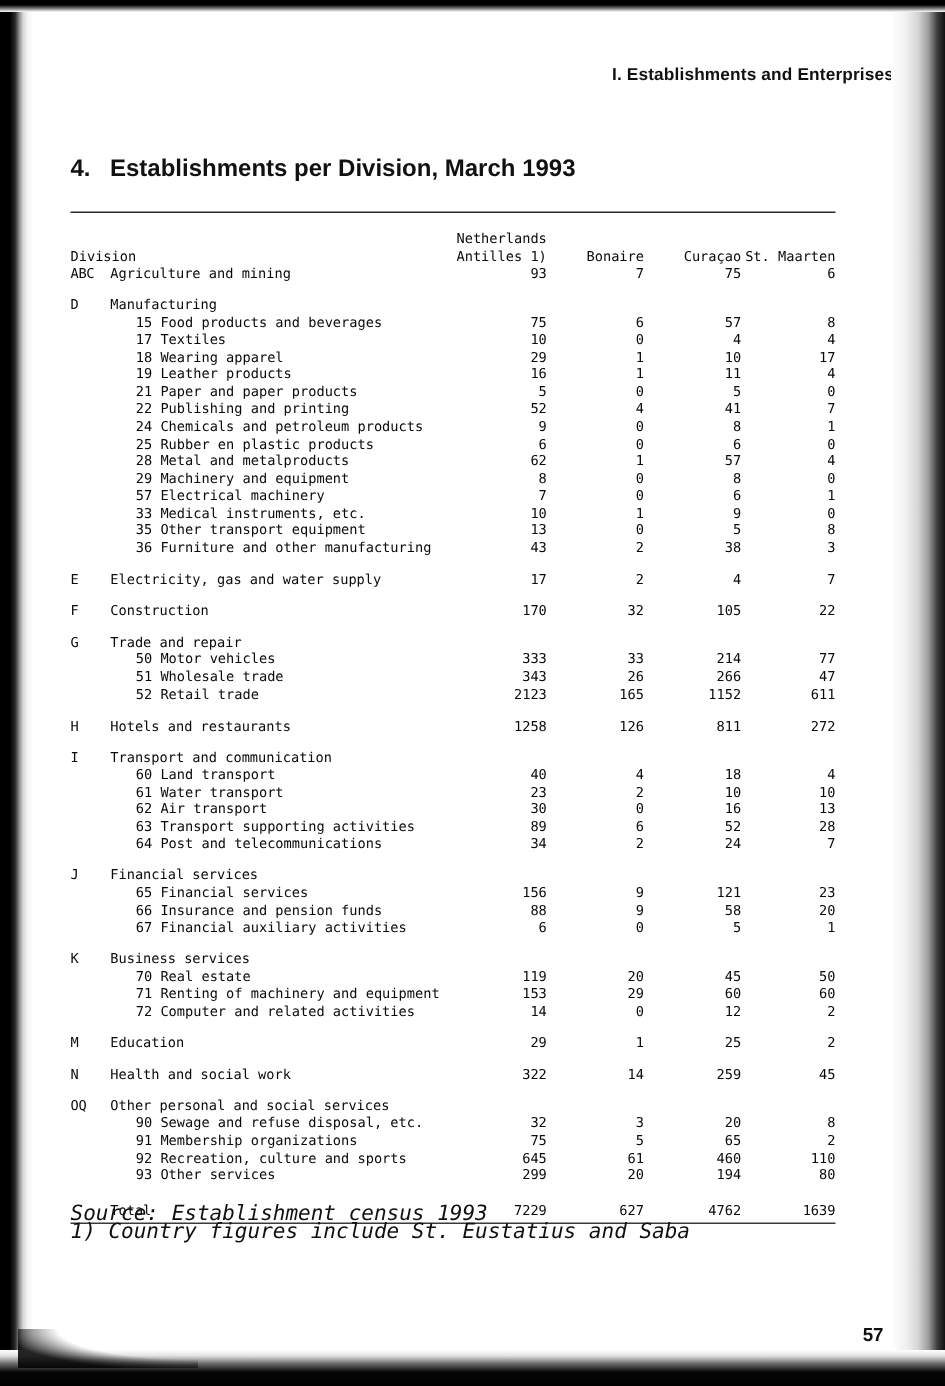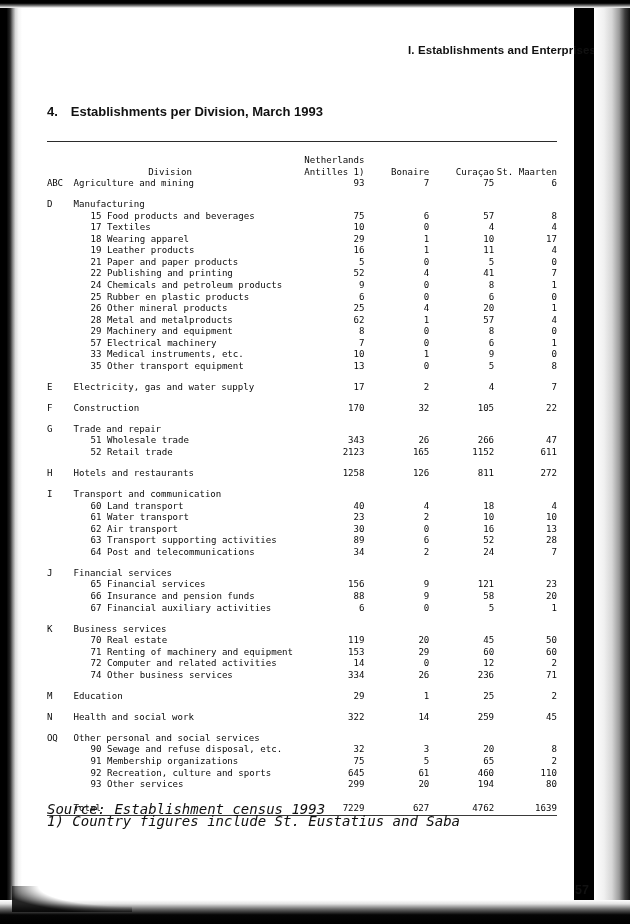--- a/index.html
+++ b/index.html
@@ -19,25 +19,24 @@
     position: relative;
     width: 630px;
     height: 924px;
     background: #000;
     overflow: hidden;
   }
   #page {
     position: absolute;
     left: 14px;
     top: 6px;
-    width: 540px;
+    width: 600px;
     height: 905px;
     background: #ffffff;
     box-shadow: 0 0 1px rgba(0,0,0,0.25);
-    padding-left: 20px;
   }
   
   .gutter-left {
     position: absolute;
     left: 0px; top: 0px;
     width: 22px; height: 924px;
     background: linear-gradient(to right,
        #000 0%, #000 30%, #2a2a2a 46%, #8a8a8a 58%,
        #d8d8d8 70%, #f4f4f4 84%, #ffffff 100%);
     pointer-events: none;
@@ -88,21 +87,21 @@
     letter-spacing: .1px;
     color: #111;
     white-space: nowrap;
   }
 
   .table-title {
     position: absolute;
     left: 33px;
     top: 98px;
     font-family: "Liberation Sans", sans-serif;
-    font-size: 13px;
+    font-size: 16px;
     font-weight: bold;
     color: #111;
     white-space: nowrap;
   }
   .table-title .tnum { margin-right: 13px; }
 
   .tablewrap {
     position: absolute;
     left: 33px;
     top: 135px;
@@ -130,21 +129,21 @@
   }
 
   
   col.c-code  { width: 27px; }
   col.c-label { width: 215px; }
   col.c-n1    { width: 72px; }
   col.c-n2    { width: 66px; }
   col.c-n3    { width: 66px; }
   col.c-n4    { width: 64px; }
 
-  thead td { vertical-align: bottom; text-align: center; }
+  thead td { vertical-align: bottom; }
   .hdr-div {
     padding-bottom: 1px;
     white-space: nowrap;
   }
   .hdr-num {
     text-align: right;
     white-space: pre-line;
     padding-bottom: 1px;
     padding-left: 2px;
   }
@@ -300,28 +299,20 @@
               <tr class="data">
                 <td class="code"></td>
                 <td class="label sub">25 Rubber en plastic products</td>
                 <td class="num">6</td>
                 <td class="num">0</td>
                 <td class="num">6</td>
                 <td class="num">0</td>
               </tr>
               <tr class="data">
                 <td class="code"></td>
-                <td class="label sub">26 Other mineral products</td>
-                <td class="num">25</td>
-                <td class="num">4</td>
-                <td class="num">20</td>
-                <td class="num">1</td>
-              </tr>
-              <tr class="data">
-                <td class="code"></td>
                 <td class="label sub">28 Metal and metalproducts</td>
                 <td class="num">62</td>
                 <td class="num">1</td>
                 <td class="num">57</td>
                 <td class="num">4</td>
               </tr>
               <tr class="data">
                 <td class="code"></td>
                 <td class="label sub">29 Machinery and equipment</td>
                 <td class="num">8</td>
@@ -345,20 +336,28 @@
                 <td class="num">9</td>
                 <td class="num">0</td>
               </tr>
               <tr class="data">
                 <td class="code"></td>
                 <td class="label sub">35 Other transport equipment</td>
                 <td class="num">13</td>
                 <td class="num">0</td>
                 <td class="num">5</td>
                 <td class="num">8</td>
+              </tr>
+              <tr class="data">
+                <td class="code"></td>
+                <td class="label sub">36 Furniture and other manufacturing</td>
+                <td class="num">43</td>
+                <td class="num">2</td>
+                <td class="num">38</td>
+                <td class="num">3</td>
               </tr>
               <tr class="gap">
                 <td colspan="6"></td>
               </tr>
               <tr class="data">
                 <td class="code">E</td>
                 <td class="label">Electricity, gas and water supply</td>
                 <td class="num">17</td>
                 <td class="num">2</td>
                 <td class="num">4</td>
@@ -381,20 +380,28 @@
               <tr class="data">
                 <td class="code">G</td>
                 <td class="label">Trade and repair</td>
                 <td class="num"></td>
                 <td class="num"></td>
                 <td class="num"></td>
                 <td class="num"></td>
               </tr>
               <tr class="data">
                 <td class="code"></td>
+                <td class="label sub">50 Motor vehicles</td>
+                <td class="num">333</td>
+                <td class="num">33</td>
+                <td class="num">214</td>
+                <td class="num">77</td>
+              </tr>
+              <tr class="data">
+                <td class="code"></td>
                 <td class="label sub">51 Wholesale trade</td>
                 <td class="num">343</td>
                 <td class="num">26</td>
                 <td class="num">266</td>
                 <td class="num">47</td>
               </tr>
               <tr class="data">
                 <td class="code"></td>
                 <td class="label sub">52 Retail trade</td>
                 <td class="num">2123</td>
@@ -527,28 +534,20 @@
                 <td class="num">60</td>
               </tr>
               <tr class="data">
                 <td class="code"></td>
                 <td class="label sub">72 Computer and related activities</td>
                 <td class="num">14</td>
                 <td class="num">0</td>
                 <td class="num">12</td>
                 <td class="num">2</td>
               </tr>
-              <tr class="data">
-                <td class="code"></td>
-                <td class="label sub">74 Other business services</td>
-                <td class="num">334</td>
-                <td class="num">26</td>
-                <td class="num">236</td>
-                <td class="num">71</td>
-              </tr>
               <tr class="gap">
                 <td colspan="6"></td>
               </tr>
               <tr class="data">
                 <td class="code">M</td>
                 <td class="label">Education</td>
                 <td class="num">29</td>
                 <td class="num">1</td>
                 <td class="num">25</td>
                 <td class="num">2</td>

